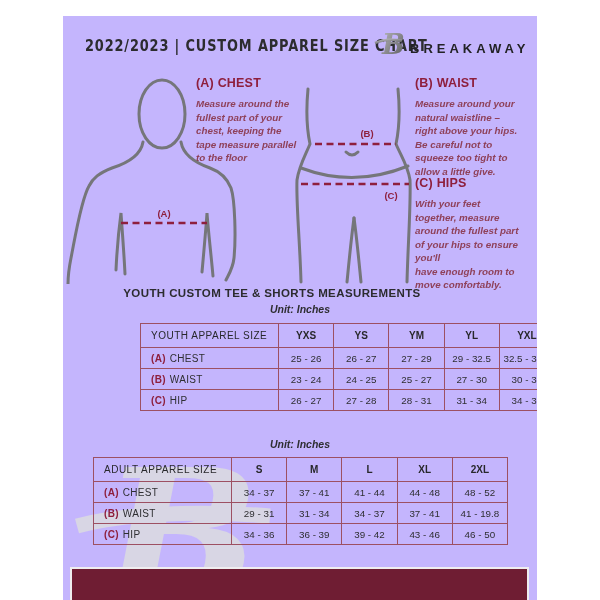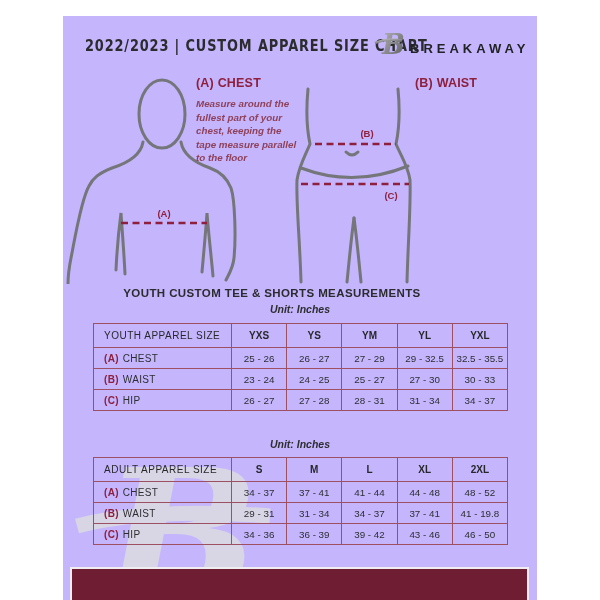--- a/index.html
+++ b/index.html
@@ -116,25 +116,41 @@
   <div class="info" style="left:133px;top:60px;width:116px;">
     <h3>(A) CHEST</h3>
     <p>Measure around the
 fullest part of your
 chest, keeping the
 tape measure parallel
 to the floor</p>
   </div>
   <div class="info" style="left:352px;top:60px;width:118px;">
     <h3>(B) WAIST</h3>
+    <p>Measure around your
+natural waistline –
+right above your hips.
+Be careful not to
+squeeze too tight to
+allow a little give.</p>
+  </div>
+  <div class="info" style="left:352px;top:160px;width:120px;">
+    <h3>(C) HIPS</h3>
+    <p>With your feet
+together, measure
+around the fullest part
+of your hips to ensure
+you'll
+have enough room to
+move comfortably.</p>
   </div>
 
   <div class="section-title" style="top:271px;">YOUTH CUSTOM TEE &amp; SHORTS MEASUREMENTS</div>
   <div class="unit" style="top:287px;">Unit: Inches</div>
-  <table class="size-table" style="top:307px;">
+  <table class="size-table" style="top:307px;margin-left:47px;">
     <colgroup>
         <col style="width:138px">
         <col>
         <col>
         <col>
         <col>
         <col>
       </colgroup>
     <tbody>
         <tr>

